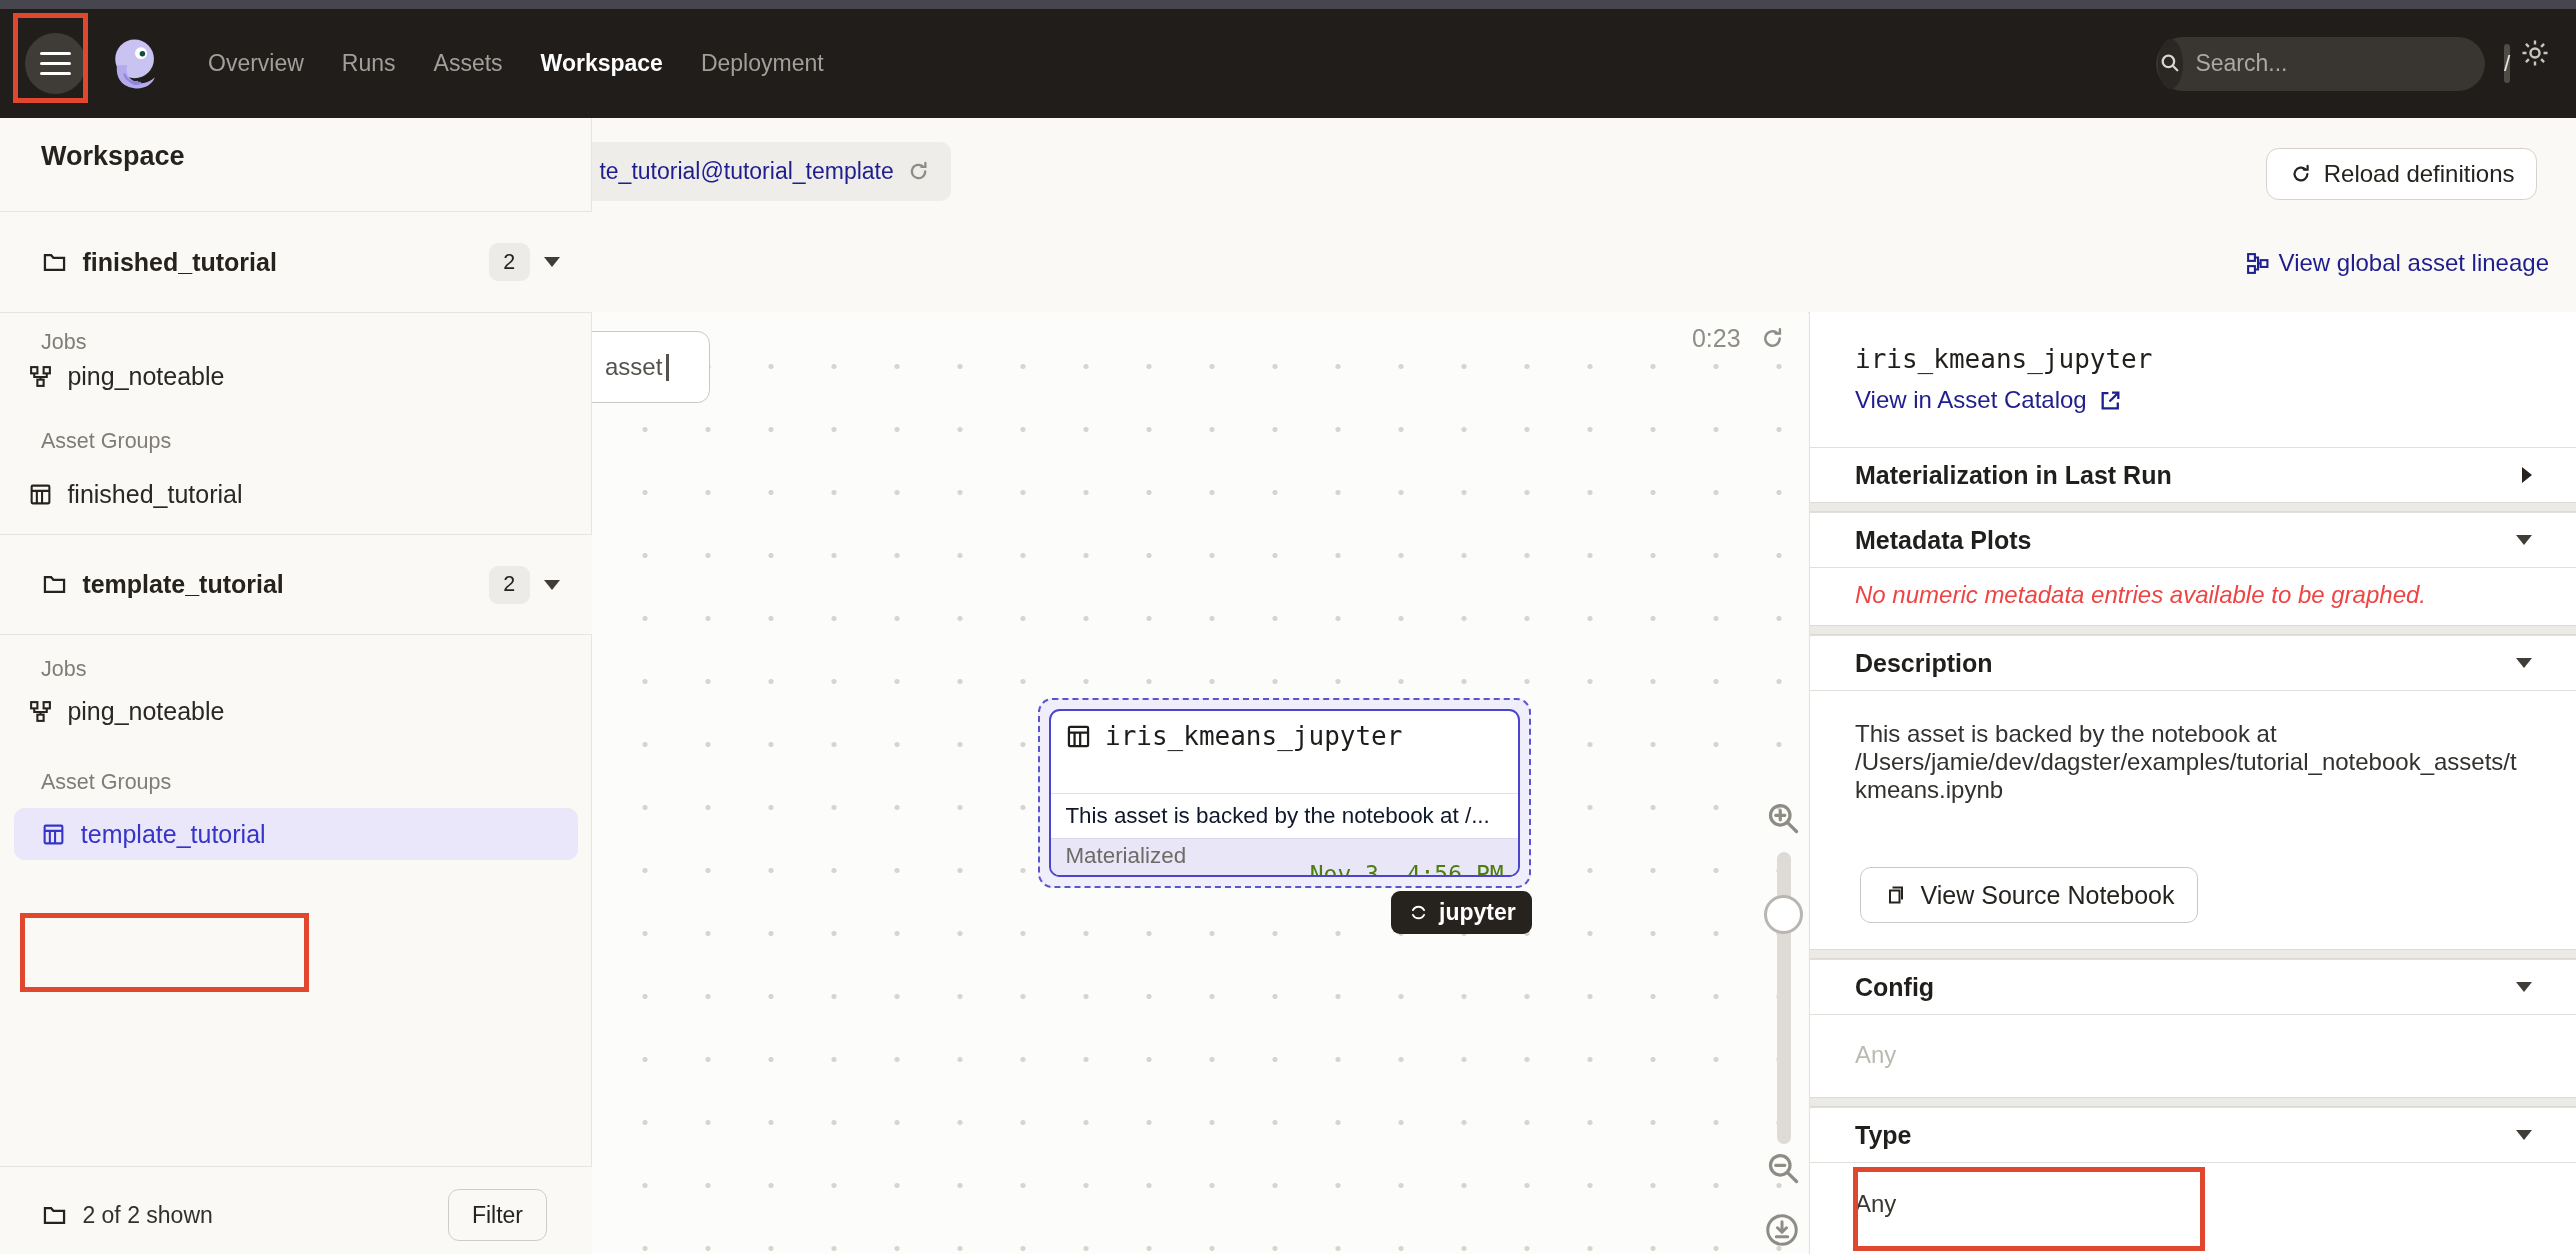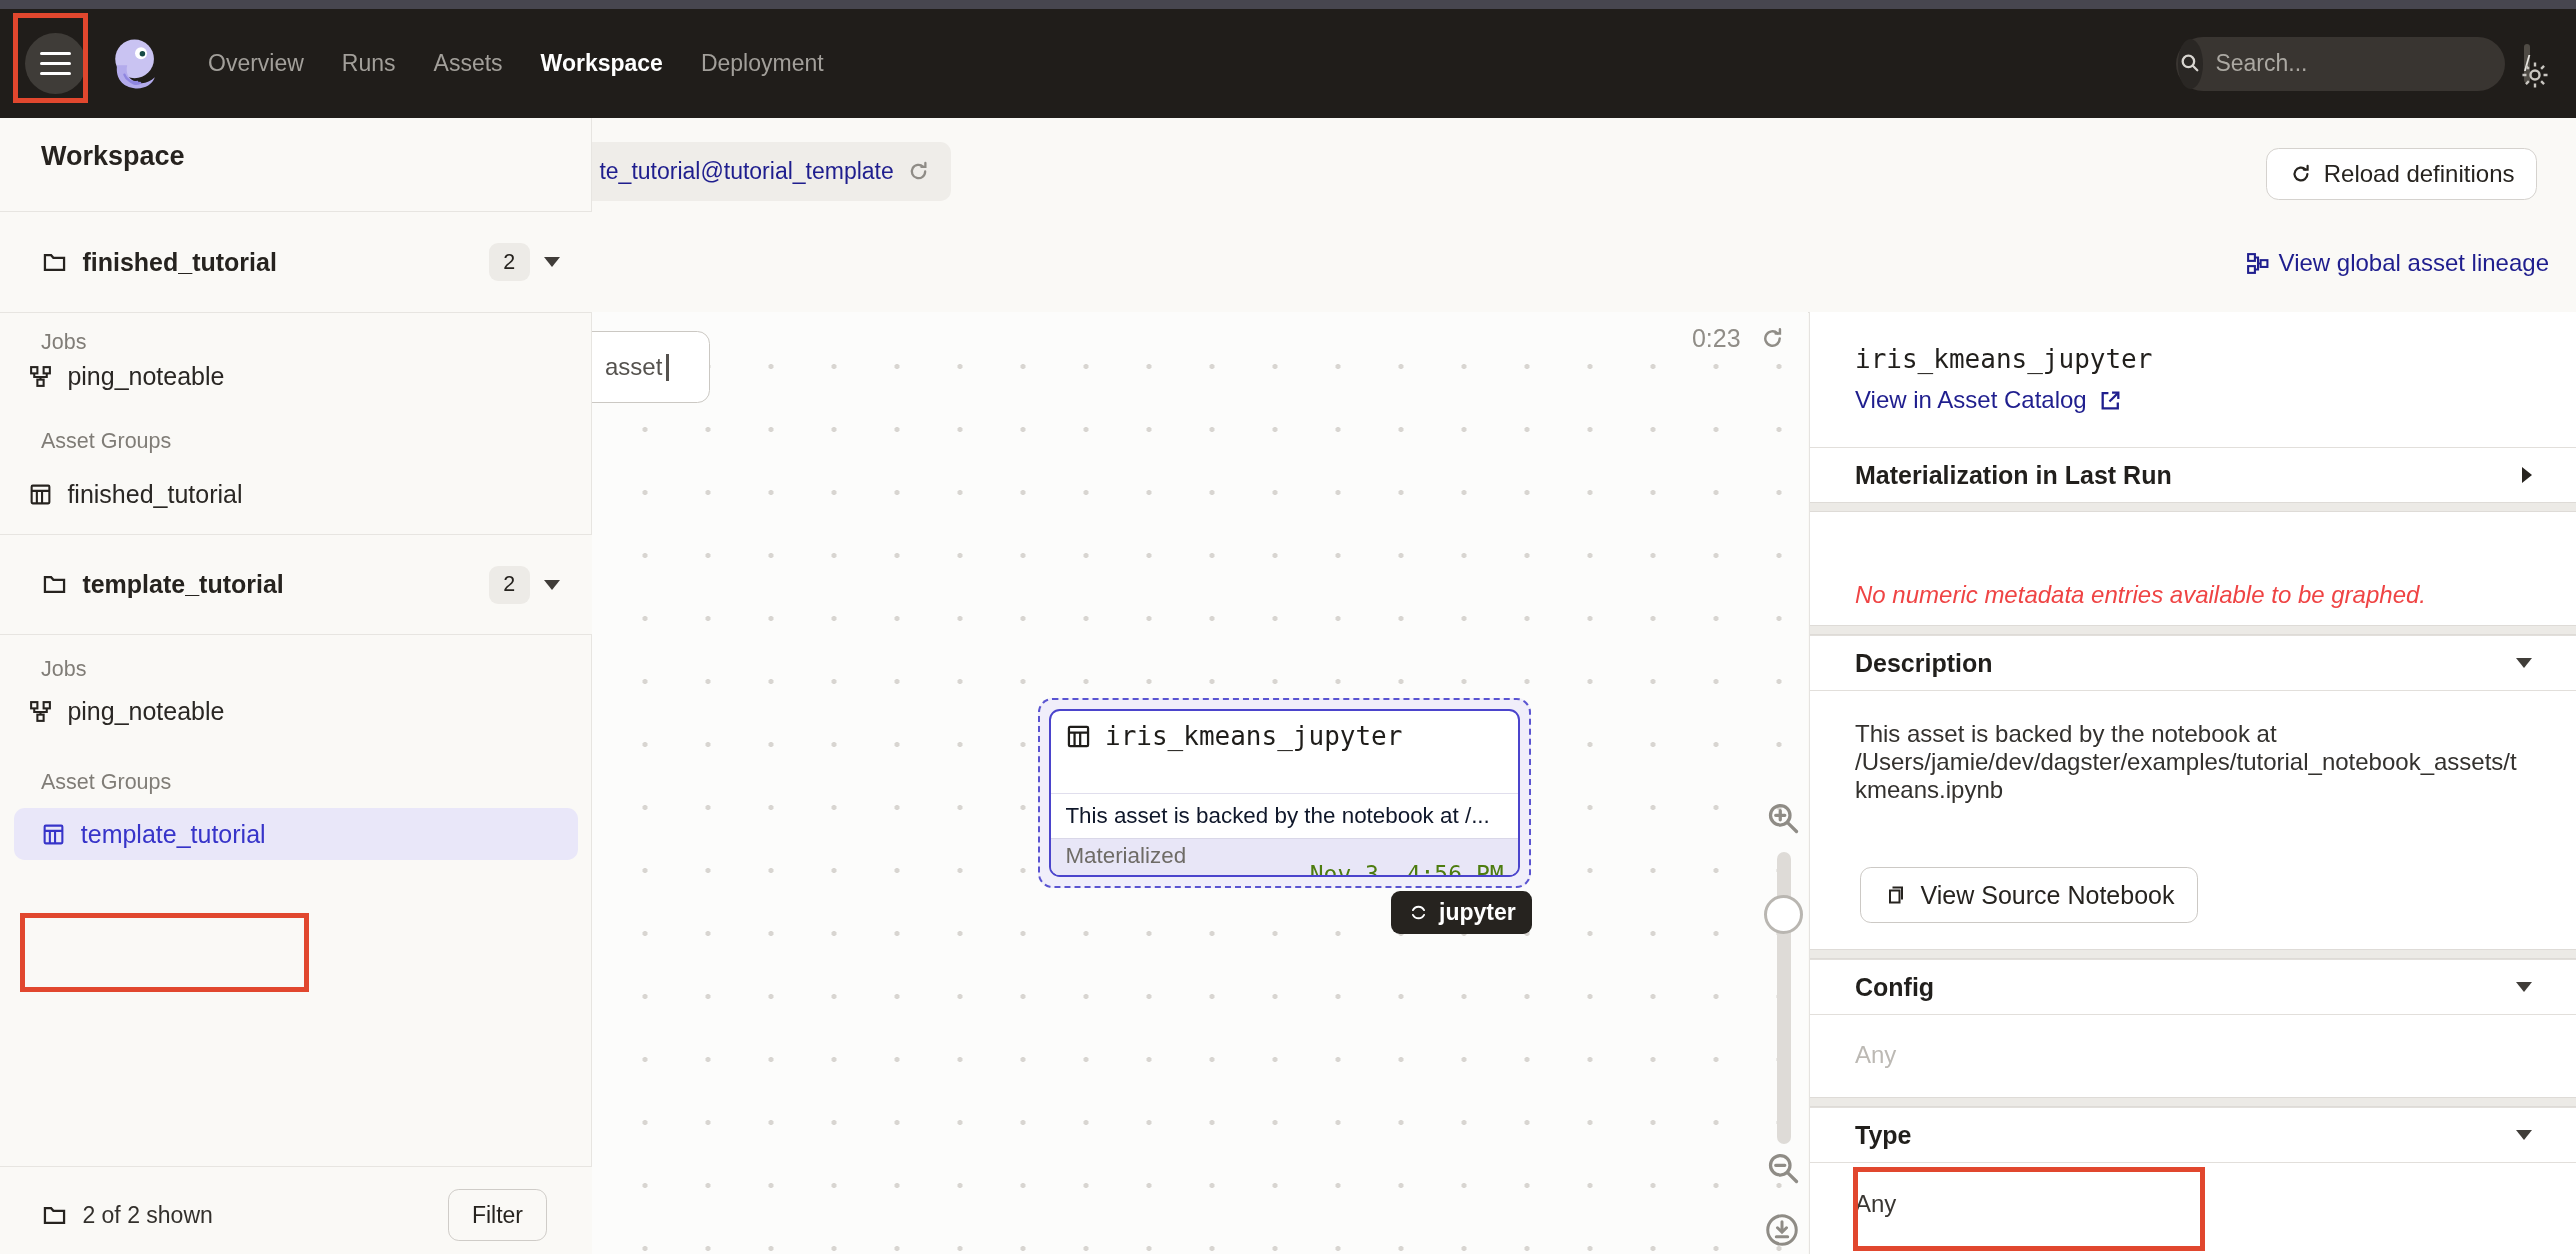--- a/index.html
+++ b/index.html
@@ -11,21 +11,21 @@
 
   
   #top-strip { left:0; top:0; width:2576px; height:9px; background:#47464F; }
   #topnav { left:0; top:9px; width:2576px; height:109px; background:#201D1A; display:flex; align-items:center; padding:0 25px; }
   #hamburger { width:61px; height:61px; border-radius:50%; background:#3F3C38; display:flex; flex-direction:column; justify-content:center; align-items:center; gap:6.3px; cursor:pointer; }
   #hamburger .bar { width:30.5px; height:3.6px; background:#FFFFFF; border-radius:1.8px; }
   #logo { margin-left:20px; width:59px; height:59px; }
   #nav-items { display:flex; align-items:center; gap:38px; margin-left:43px; }
   .nav-item { font-size:23px; color:#A29F9A; cursor:pointer; }
   .nav-item.active { color:#FFFFFF; font-weight:700; }
-  #topnav-right { margin-left:auto; display:flex; align-items:flex-end; gap:14px; }
+  #topnav-right { margin-left:auto; display:flex; align-items:flex-start; gap:34px; }
   #search-pill { width:329px; height:54px; border-radius:27px; background:#393531; display:flex; align-items:center; padding:0 9px 0 1.8px; }
   #search-circle { width:50px; height:50px; border-radius:50%; background:#2A2724; display:flex; align-items:center; justify-content:center; }
   #search-input { flex:1; background:transparent; border:none; outline:none; color:#E8E6E2; font-size:23px; padding:0 12.6px; font-family:"Liberation Sans",sans-serif; }
   #search-input::placeholder { color:#ABA8A2; }
   #slash-badge { width:38px; height:39px; border-radius:7.2px; background:#4F4B45; color:#E8E6E2; font-size:22.4px; display:flex; align-items:center; justify-content:center; }
 
   
   #sidebar { left:0; top:118px; width:592px; height:1137px; background:#FAF9F6; border-right:0.9px solid #E7E5E1; }
   #sidebar-title { left:41px; top:23px; font-size:27px; font-weight:600; color:#26231F; }
   .side-divider { left:0; width:592px; height:0; border-top:0.9px solid #E7E5E1; }
@@ -313,20 +313,24 @@
       </svg>
     </div>
 
     <div class="panel-row" style="top:135px">
       <span class="sec-title">Materialization in Last Run</span>
       <span class="row-caret caret-right"></span>
     </div>
 
     <div class="gapbar" style="top:190px"></div>
 
+    <div class="panel-row" style="top:200px">
+      <span class="sec-title">Metadata Plots</span>
+      <span class="row-caret caret-down"></span>
+    </div>
     <div id="meta-empty">No numeric metadata entries available to be graphed.</div>
 
     <div class="gapbar" style="top:313px"></div>
 
     <div class="panel-row" style="top:323px">
       <span class="sec-title">Description</span>
       <span class="row-caret caret-down"></span>
     </div>
     <div id="desc-para">
       <div>This asset is backed by the notebook at</div>

